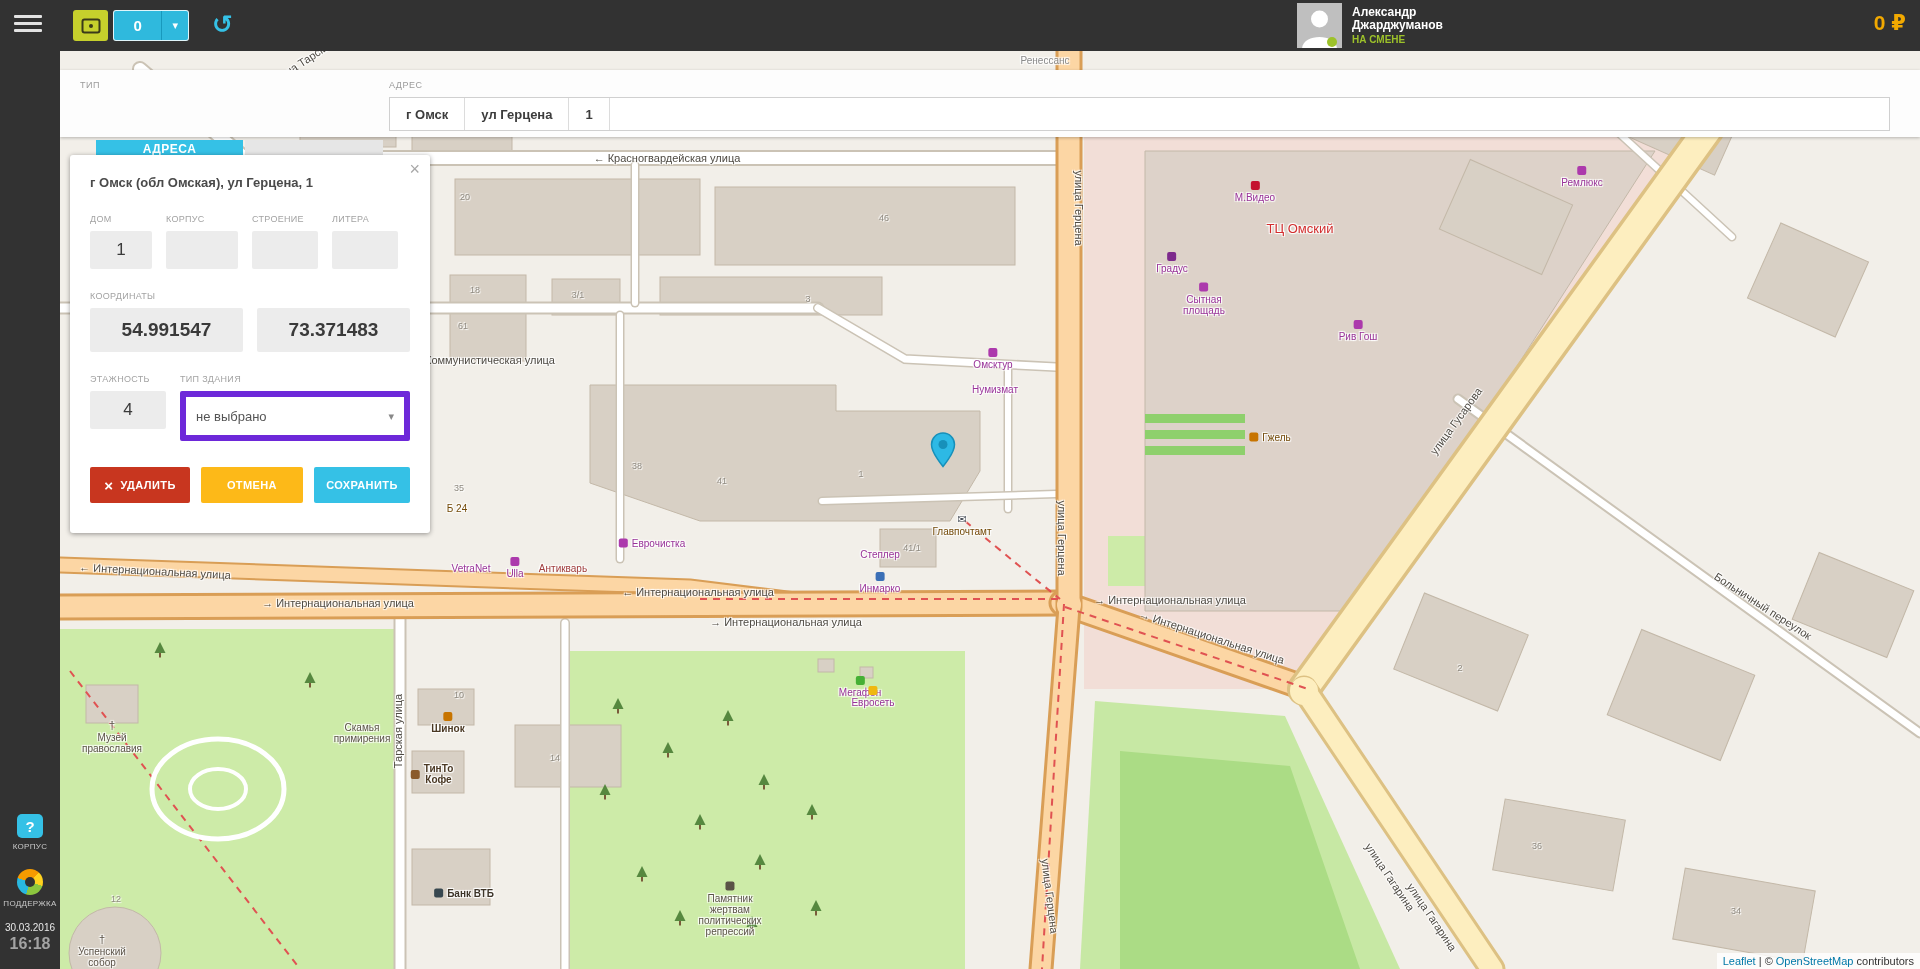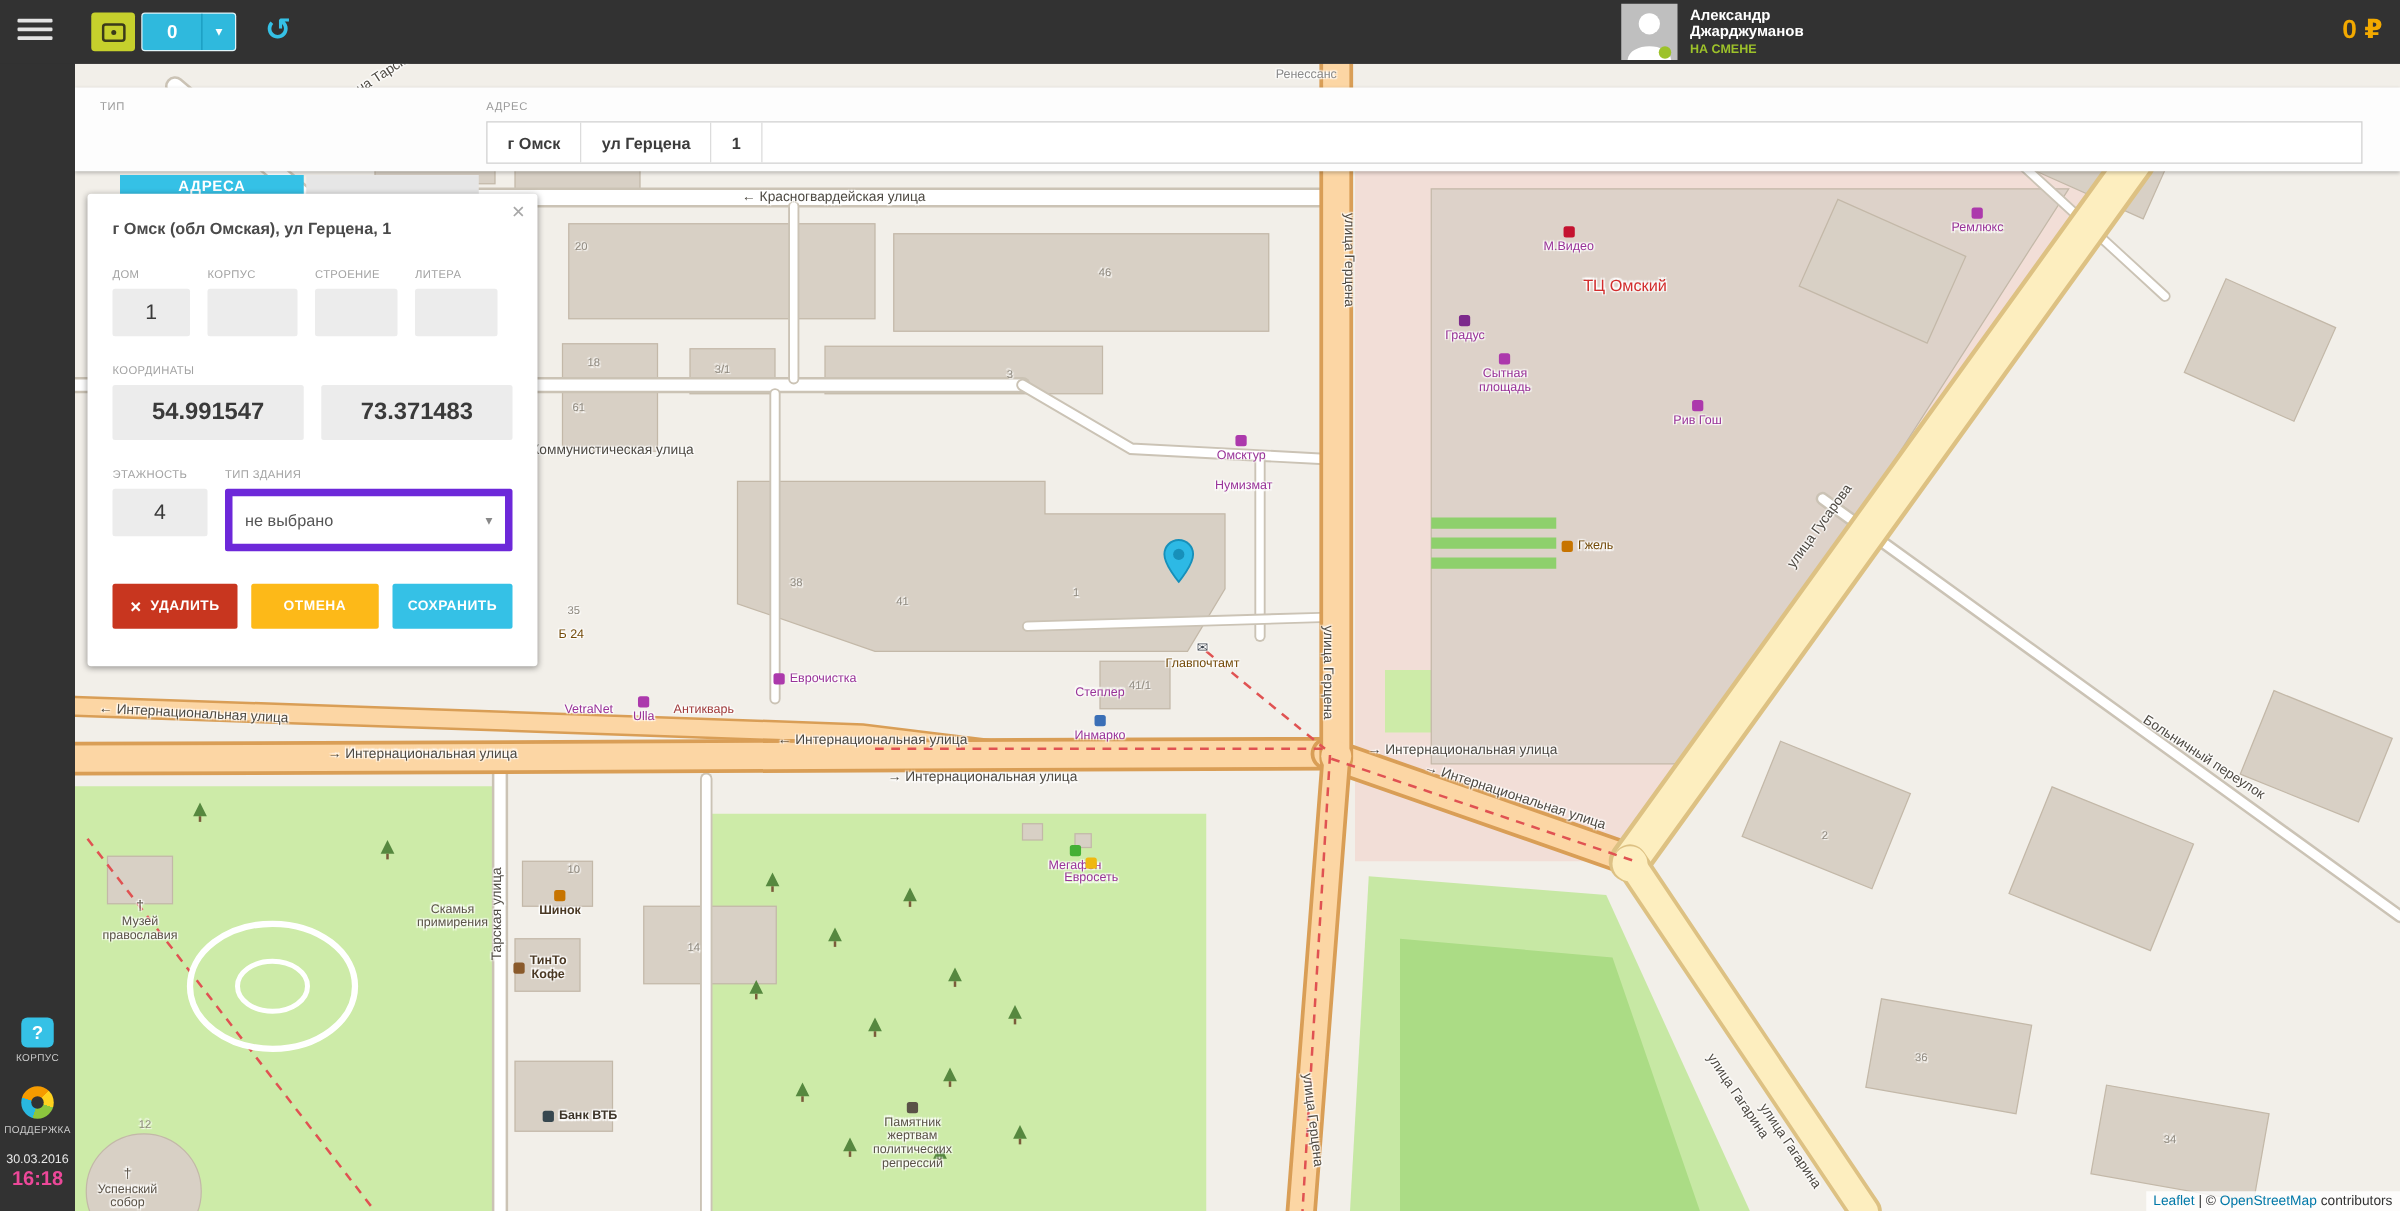--- a/index.html
+++ b/index.html
@@ -26,21 +26,21 @@
   
   .sidebar{position:absolute;top:51px;left:0;bottom:0;width:60px;background:#323232;z-index:40;}
   .side-stack{position:absolute;bottom:16px;left:0;width:60px;display:flex;flex-direction:column;align-items:center;}
   .help-ic{width:26px;height:24px;background:#35c1e6;border-radius:5px;color:#fff;font-weight:bold;font-size:15px;
            display:flex;align-items:center;justify-content:center;cursor:pointer;}
   .side-lbl{font-size:8px;color:#c9c9c9;letter-spacing:.3px;margin-top:4px;}
   .support-ic{margin-top:18px;width:26px;height:26px;border-radius:50%;cursor:pointer;position:relative;
       background:conic-gradient(#f59b00 0 12%,#ffd21e 12% 30%,#8cc63e 30% 55%,#29b8e0 55% 80%,#f59b00 80% 100%);}
   .support-ic::after{content:"";position:absolute;left:8px;top:8px;width:10px;height:10px;border-radius:50%;background:#323232;}
   .side-date{font-size:10px;color:#e8e8e8;margin-top:14px;}
-  .side-time{font-size:16px;font-weight:bold;color:#ec4899;margin-top:2px;}
+  .side-time{font-size:16px;font-weight:bold;color:#a3a3a3;margin-top:2px;}
 
   
   .map-region{position:absolute;top:51px;left:60px;right:0;bottom:0;background:#f2efe9;overflow:hidden;}
   .map-canvas{position:absolute;left:0;top:0;}
   .map-labels{position:absolute;inset:0;z-index:3;pointer-events:none;}
   .street-label{position:absolute;font-size:11px;color:#4e4a43;white-space:nowrap;
     text-shadow:1px 1px 1px #fff,-1px -1px 1px #fff,1px -1px 1px #fff,-1px 1px 1px #fff;}
   .poi{position:absolute;display:flex;flex-direction:column;align-items:center;gap:2px;transform:translate(-50%,-50%);
     text-align:center;font-size:10px;line-height:11px;white-space:nowrap;
     text-shadow:1px 1px 1px #fff,-1px -1px 1px #fff,1px -1px 1px #fff,-1px 1px 1px #fff;}

